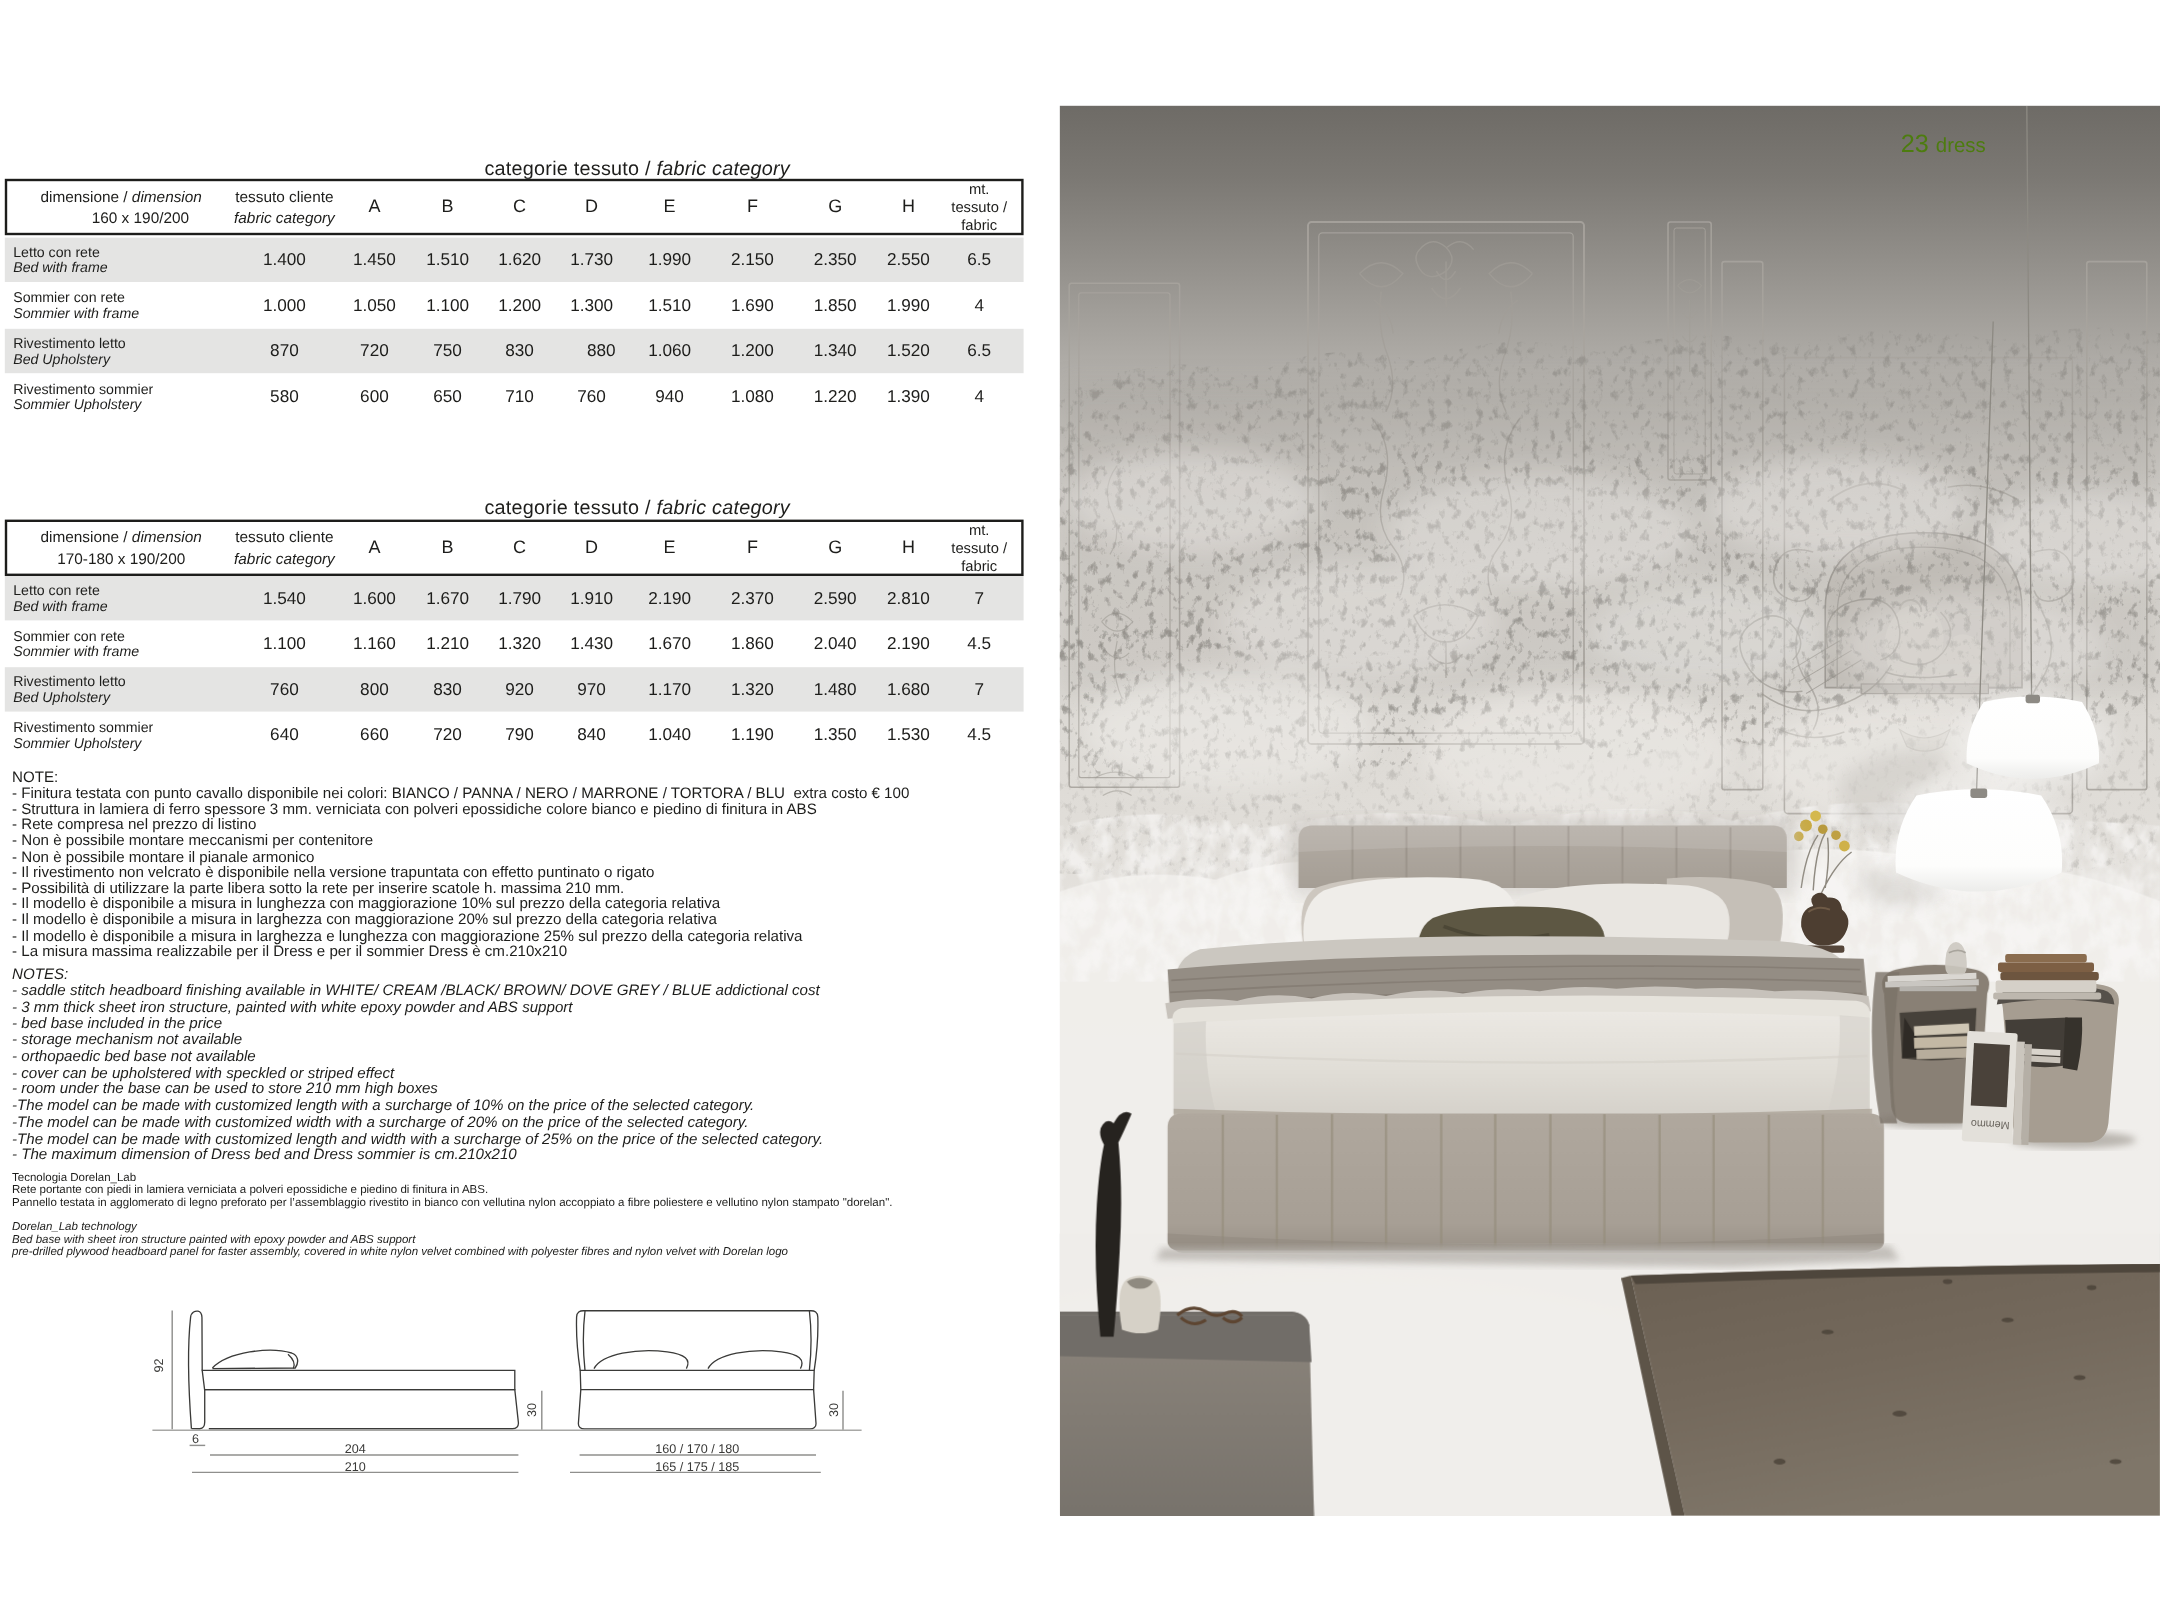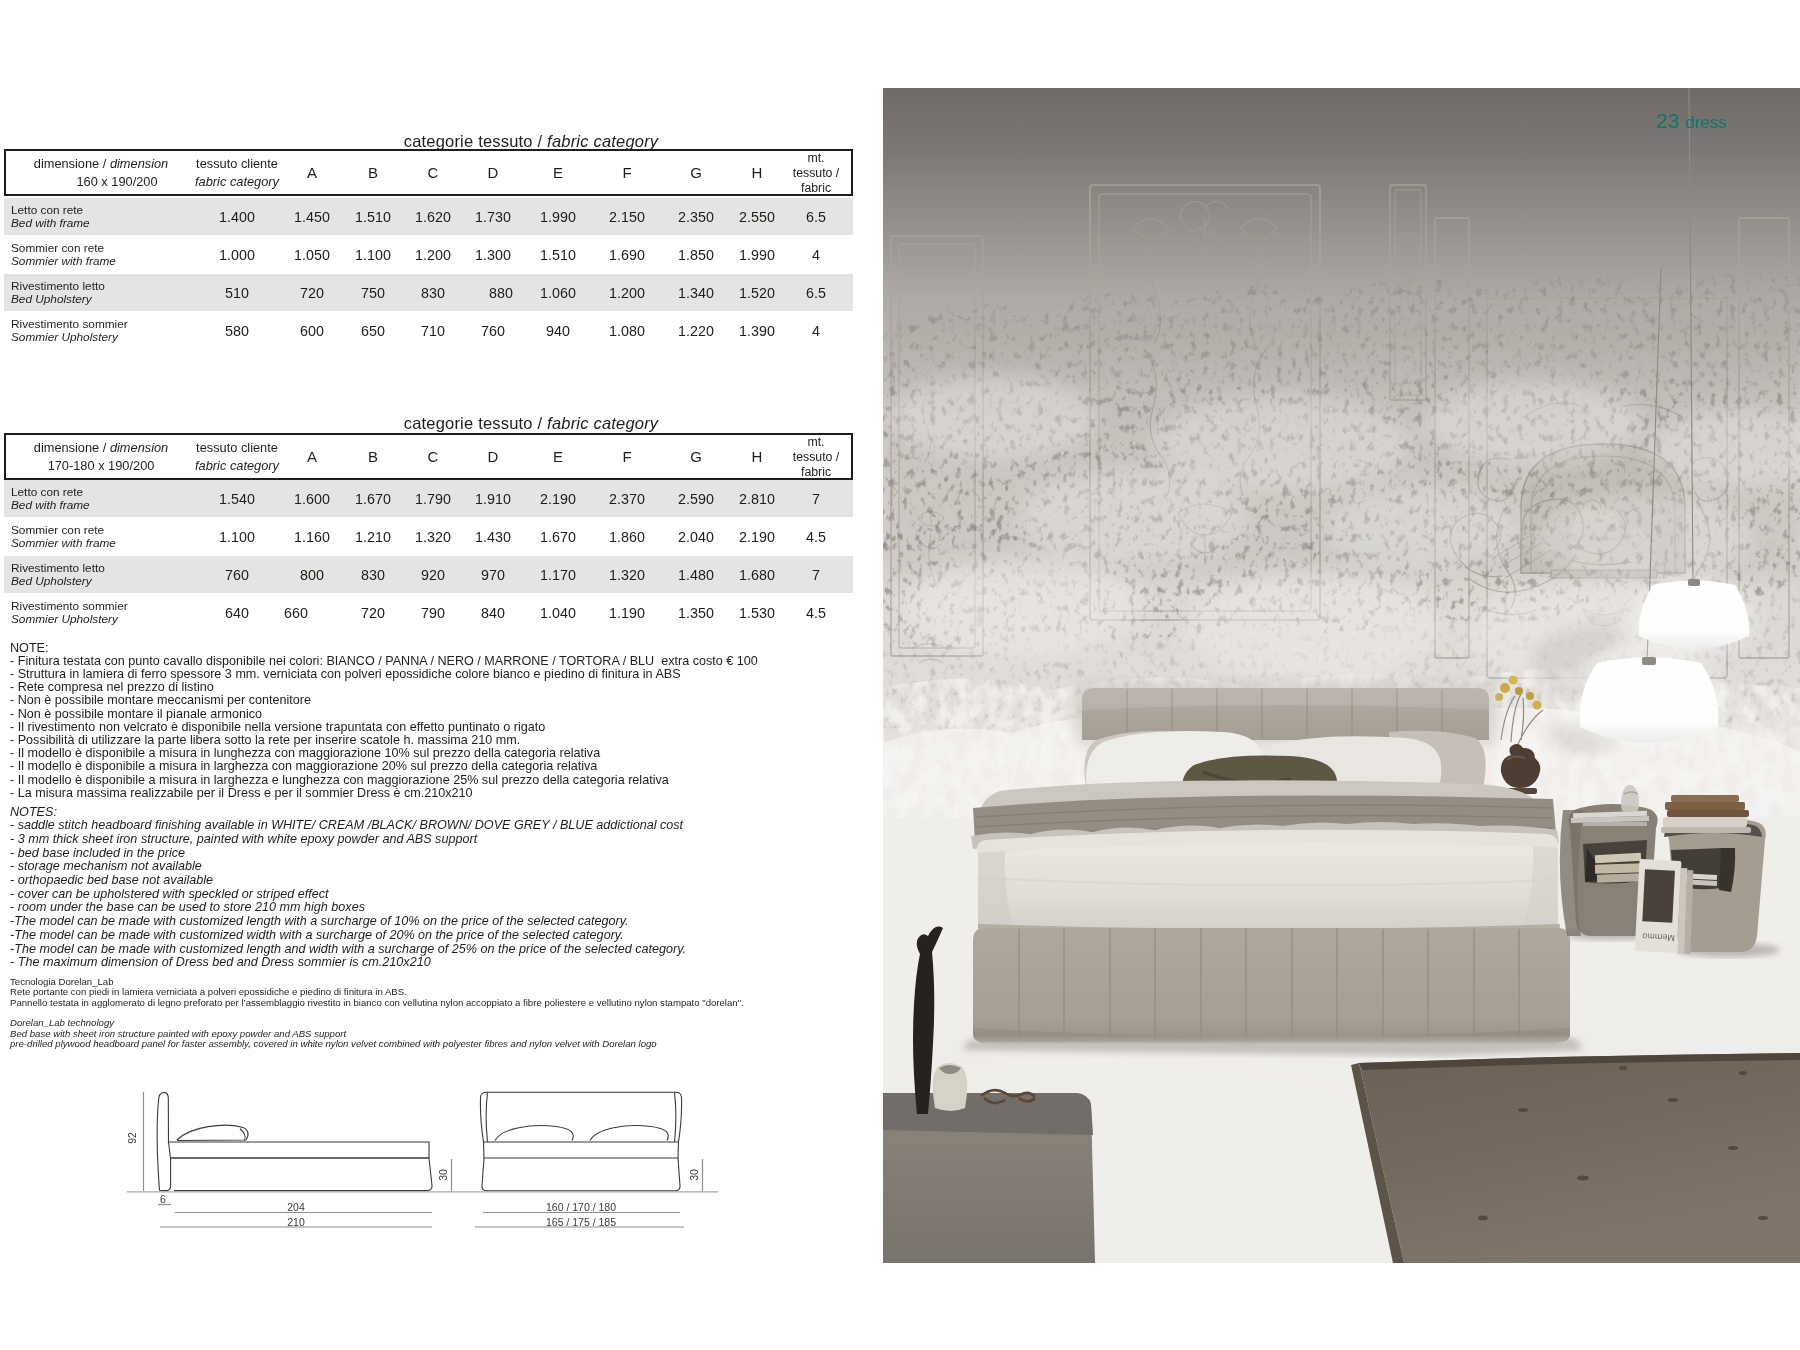--- a/index.html
+++ b/index.html
@@ -62,21 +62,21 @@
 <span class="abs rv" style="left:493.0px;top:248.2px;transform:translateX(-50%);">1.300</span>
 <span class="abs rv" style="left:558.0px;top:248.2px;transform:translateX(-50%);">1.510</span>
 <span class="abs rv" style="left:627.0px;top:248.2px;transform:translateX(-50%);">1.690</span>
 <span class="abs rv" style="left:696.0px;top:248.2px;transform:translateX(-50%);">1.850</span>
 <span class="abs rv" style="left:757.0px;top:248.2px;transform:translateX(-50%);">1.990</span>
 <span class="abs rv" style="left:816.0px;top:248.2px;transform:translateX(-50%);">4</span>
 
 <div class="abs rstripe" style="top:274.0px;"></div>
 <span class="abs rl" style="left:11.0px;top:280.5px;">Rivestimento letto</span>
 <span class="abs rl" style="left:11.0px;top:294.3px;"><i>Bed Upholstery</i></span>
-<span class="abs rv" style="left:237.0px;top:286.2px;transform:translateX(-50%);">510</span>
+<span class="abs rv" style="left:237.0px;top:286.2px;transform:translateX(-50%);">870</span>
 <span class="abs rv" style="left:312.0px;top:286.2px;transform:translateX(-50%);">720</span>
 <span class="abs rv" style="left:373.0px;top:286.2px;transform:translateX(-50%);">750</span>
 <span class="abs rv" style="left:433.0px;top:286.2px;transform:translateX(-50%);">830</span>
 <span class="abs rv" style="left:481px;top:286.2px;transform:translateX(-50%);margin-left:20px;">880</span>
 <span class="abs rv" style="left:558.0px;top:286.2px;transform:translateX(-50%);">1.060</span>
 <span class="abs rv" style="left:627.0px;top:286.2px;transform:translateX(-50%);">1.200</span>
 <span class="abs rv" style="left:696.0px;top:286.2px;transform:translateX(-50%);">1.340</span>
 <span class="abs rv" style="left:757.0px;top:286.2px;transform:translateX(-50%);">1.520</span>
 <span class="abs rv" style="left:816.0px;top:286.2px;transform:translateX(-50%);">6.5</span>
 
@@ -149,21 +149,21 @@
 <span class="abs rv" style="left:493.0px;top:568.2px;transform:translateX(-50%);">970</span>
 <span class="abs rv" style="left:558.0px;top:568.2px;transform:translateX(-50%);">1.170</span>
 <span class="abs rv" style="left:627.0px;top:568.2px;transform:translateX(-50%);">1.320</span>
 <span class="abs rv" style="left:696.0px;top:568.2px;transform:translateX(-50%);">1.480</span>
 <span class="abs rv" style="left:757.0px;top:568.2px;transform:translateX(-50%);">1.680</span>
 <span class="abs rv" style="left:816.0px;top:568.2px;transform:translateX(-50%);">7</span>
 
 <span class="abs rl" style="left:11.0px;top:600.5px;">Rivestimento sommier</span>
 <span class="abs rl" style="left:11.0px;top:614.3px;"><i>Sommier Upholstery</i></span>
 <span class="abs rv" style="left:237.0px;top:606.2px;transform:translateX(-50%);">640</span>
-<span class="abs rv" style="left:296px;top:606.2px;transform:translateX(-50%);text-align:right;">660</span>
+<span class="abs rv" style="left:312.0px;top:606.2px;transform:translateX(-50%);text-align:right;">660</span>
 <span class="abs rv" style="left:373.0px;top:606.2px;transform:translateX(-50%);">720</span>
 <span class="abs rv" style="left:433.0px;top:606.2px;transform:translateX(-50%);">790</span>
 <span class="abs rv" style="left:493.0px;top:606.2px;transform:translateX(-50%);">840</span>
 <span class="abs rv" style="left:558.0px;top:606.2px;transform:translateX(-50%);">1.040</span>
 <span class="abs rv" style="left:627.0px;top:606.2px;transform:translateX(-50%);">1.190</span>
 <span class="abs rv" style="left:696.0px;top:606.2px;transform:translateX(-50%);">1.350</span>
 <span class="abs rv" style="left:757.0px;top:606.2px;transform:translateX(-50%);">1.530</span>
 <span class="abs rv" style="left:816.0px;top:606.2px;transform:translateX(-50%);">4.5</span>
 
 <div class="abs note" style="left:10px;top:641.5px;">NOTE:<br>- Finitura testata con punto cavallo disponibile nei colori: BIANCO / PANNA / NERO / MARRONE / TORTORA / BLU&nbsp; extra costo € 100<br>- Struttura in lamiera di ferro spessore 3 mm. verniciata con polveri epossidiche colore bianco e piedino di finitura in ABS<br>- Rete compresa nel prezzo di listino<br>- Non è possibile montare meccanismi per contenitore<br>- Non è possibile montare il pianale armonico<br>- Il rivestimento non velcrato è disponibile nella versione trapuntata con effetto puntinato o rigato<br>- Possibilità di utilizzare la parte libera sotto la rete per inserire scatole h. massima 210 mm.<br>- Il modello è disponibile a misura in lunghezza con maggiorazione 10% sul prezzo della categoria relativa<br>- Il modello è disponibile a misura in larghezza con maggiorazione 20% sul prezzo della categoria relativa<br>- Il modello è disponibile a misura in larghezza e lunghezza con maggiorazione 25% sul prezzo della categoria relativa<br>- La misura massima realizzabile per il Dress e per il sommier Dress è cm.210x210</div>
@@ -543,13 +543,13 @@
 
 <path d="M34,1026 q-6,-60 -3,-110 q2,-32 6,-50 q-6,-11 -1,-17 q4,-5 9,-1 q7,-13 15,-8 q-7,16 -11,24 q4,42 1,92 q-2,38 -5,70 Z" fill="#26231f"></path>
 
 <path d="M52,1020 q-6,-34 4,-42 q10,-6 22,0 q10,8 4,42 q-14,6 -30,0 Z" fill="#d6d1c7"></path>
 <path d="M56,980 q10,-6 22,0 q-4,6 -11,6 q-7,0 -11,-6 Z" fill="#8f8a80"></path>
 
 <path d="M98,1008 q12,-10 24,-3 q7,5 15,2 q9,-5 15,2 M101,1010 q10,9 21,2 M136,1010 q9,7 16,0" stroke="#5d4531" stroke-width="2.6" fill="none"></path>
 </svg>
 </div>
 
-<div class="abs" style="left:1656px;top:108.5px;font-size:21px;color:#0f766e;">23 <span style="font-size:17px;">dress</span></div>
+<div class="abs" style="left:1584px;top:108.5px;font-size:21px;color:#4d7c0f;">23 <span style="font-size:17px;">dress</span></div>
 </div>
 </body></html>

